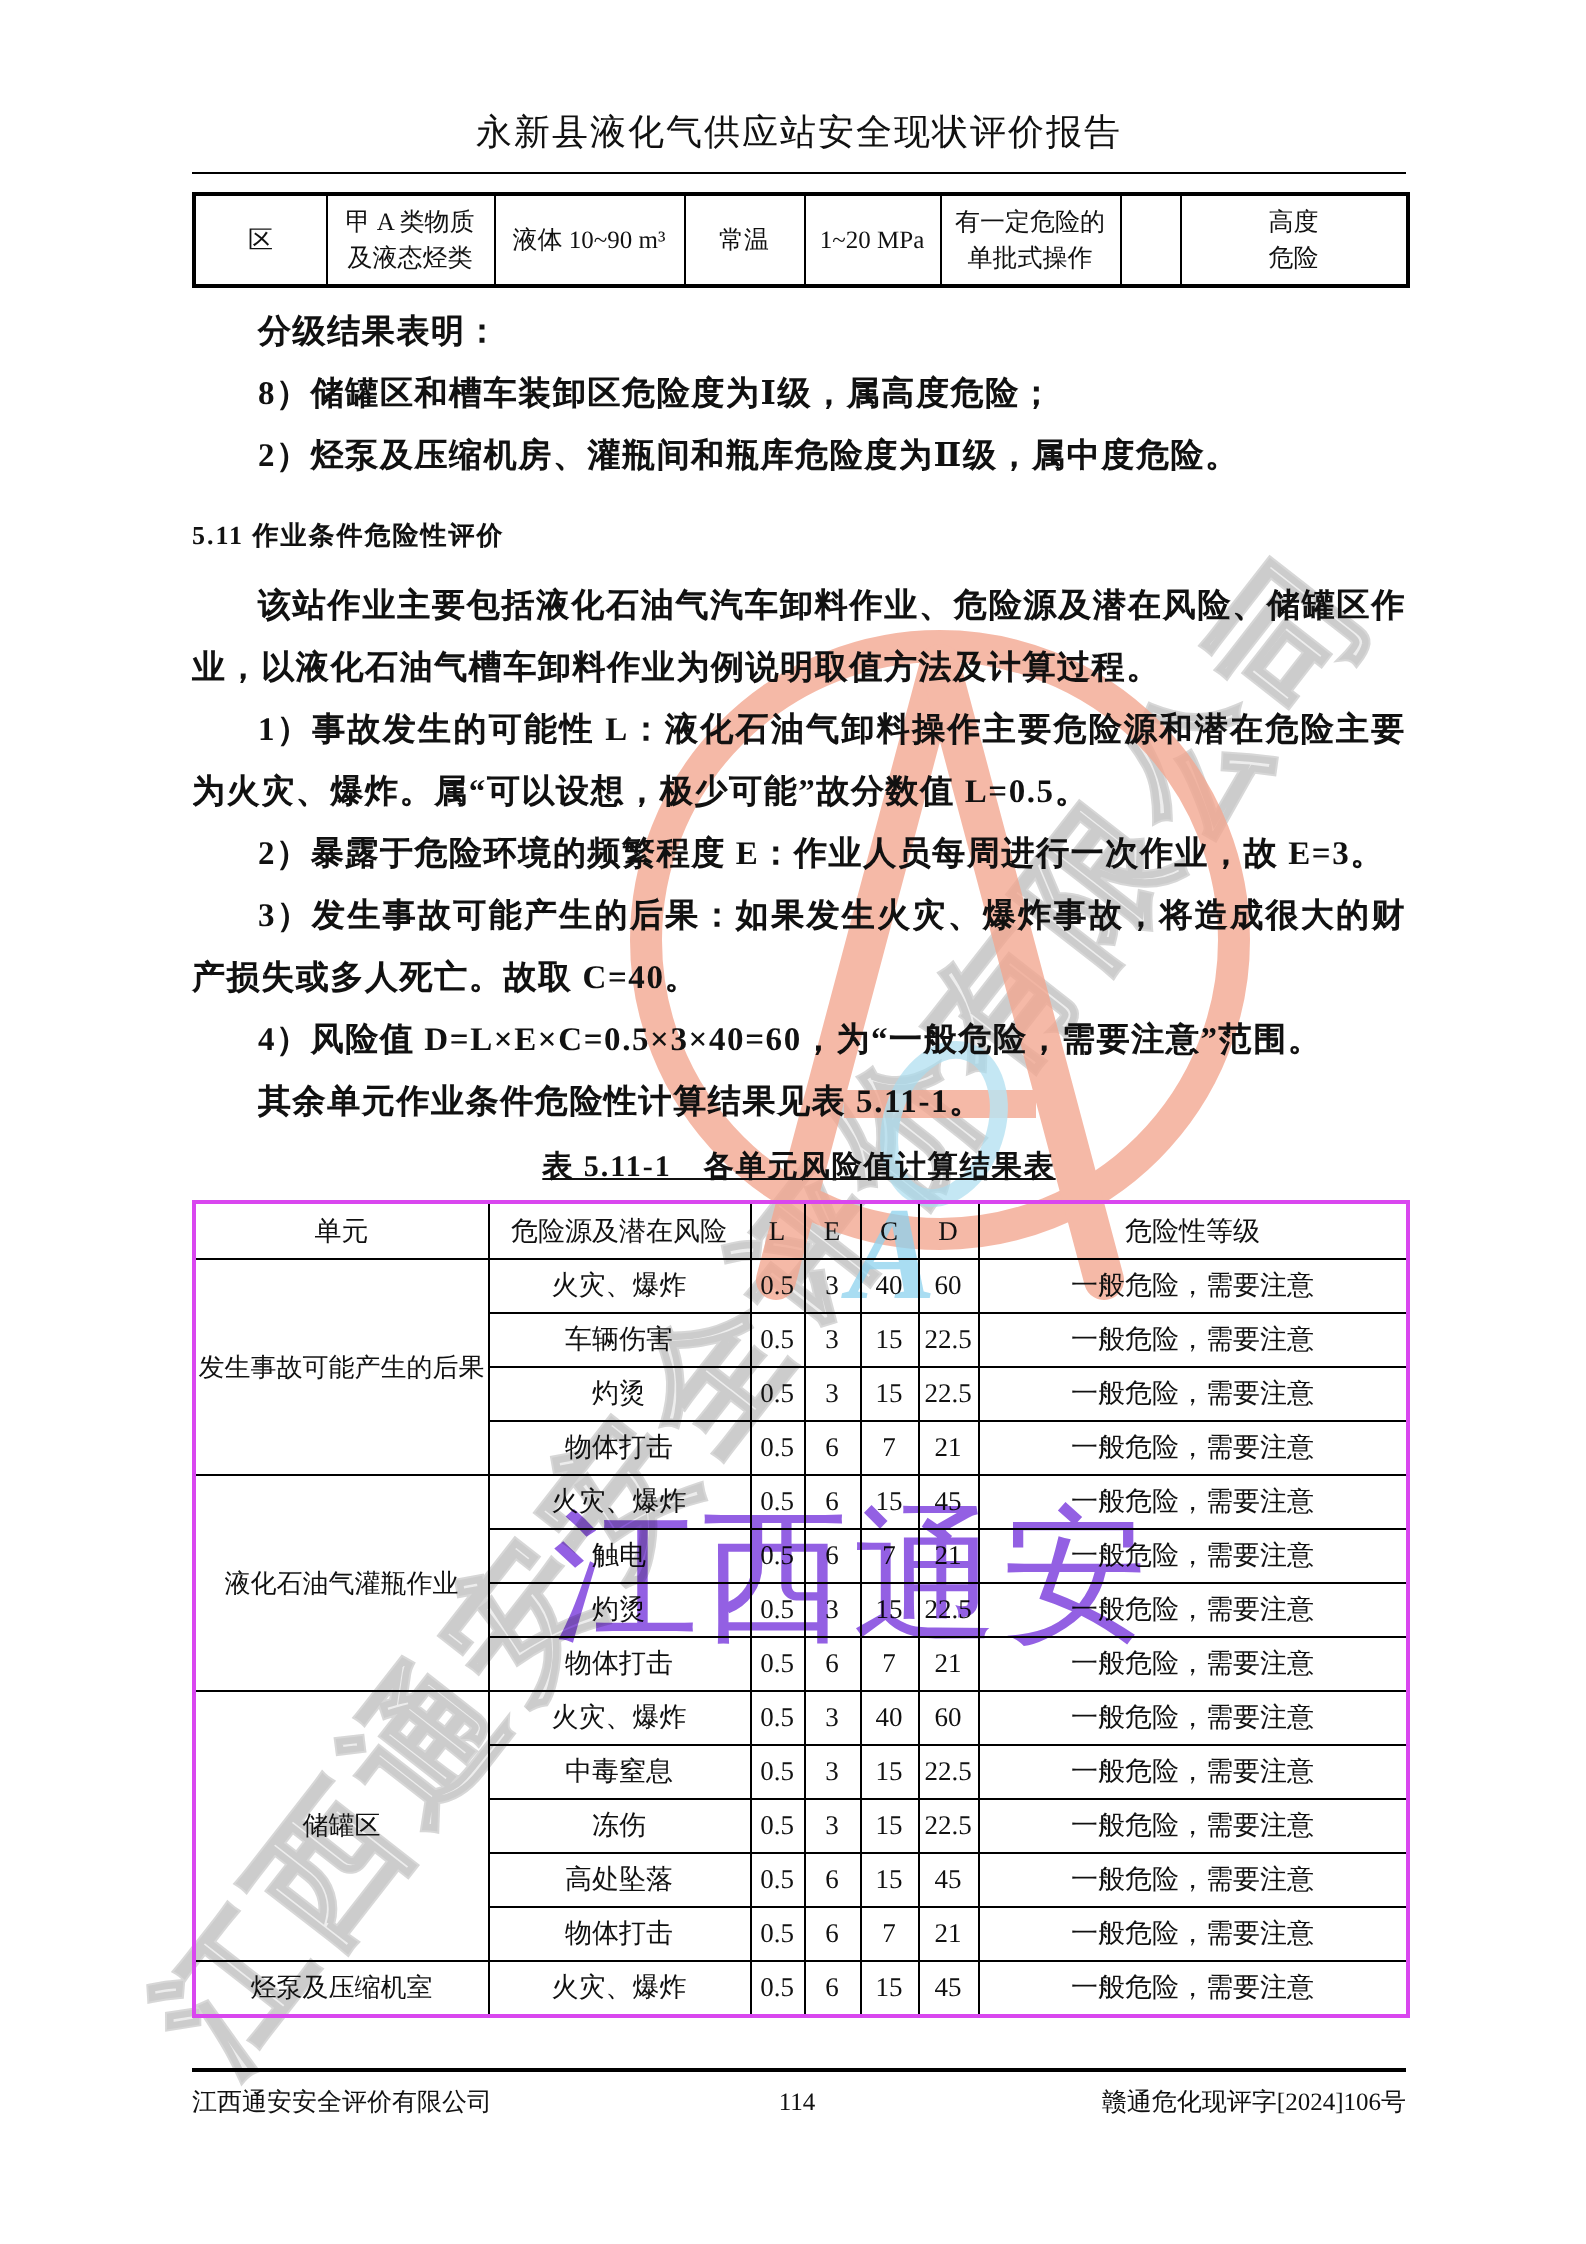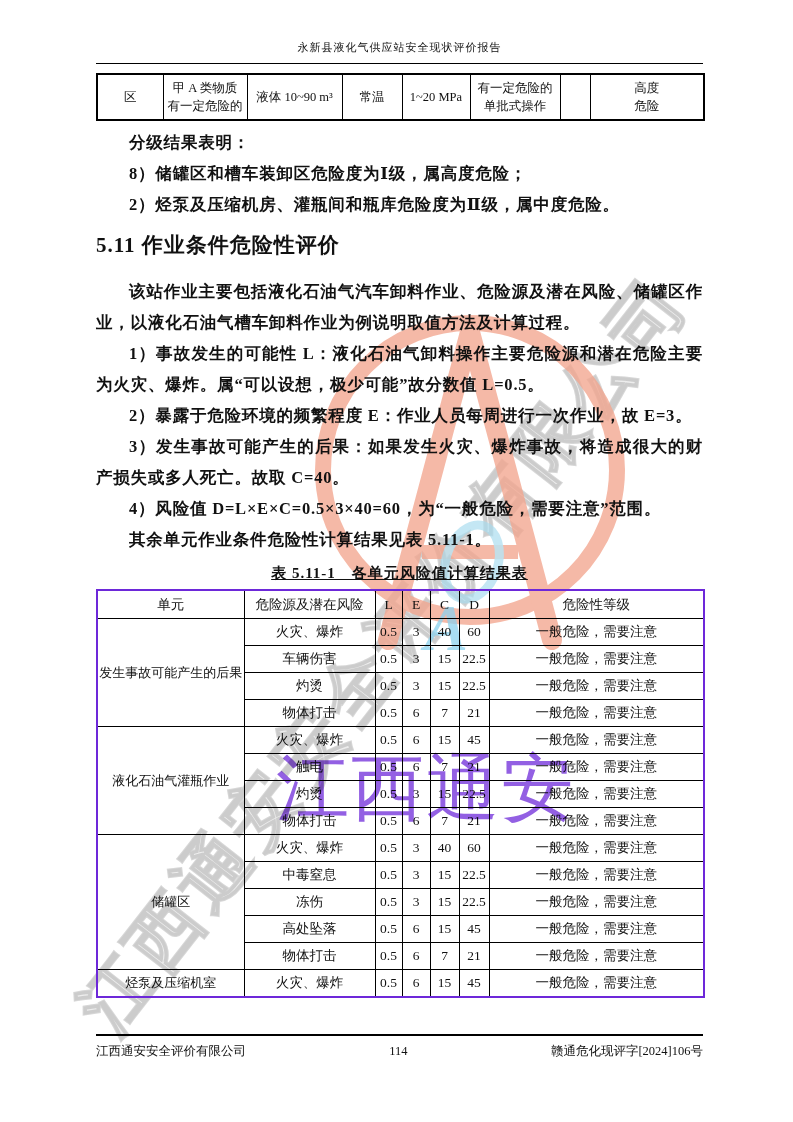--- a/index.html
+++ b/index.html
@@ -7,52 +7,52 @@
     position:relative;
     width:793px;height:1122px;
     background:#ffffff;
     overflow:hidden;
     font-family:"Liberation Serif","DejaVu Serif",serif;
     color:#111;
   }
   
   .content{position:absolute;left:96px;top:0;width:607px;z-index:1;}
   .doc-header{
-    padding-top:40px;padding-bottom:8px;
-    text-align:center;font-size:11px;letter-spacing:1px;
+    padding-top:54px;padding-bottom:8px;
+    text-align:center;font-size:18px;letter-spacing:1px;
     border-bottom:1px solid #000;
   }
   
   table.cont-table{
     border-collapse:collapse;margin-top:9px;width:607px;
     table-layout:fixed;border:2px solid #000;
   }
   table.cont-table td{
     border:1px solid #000;text-align:center;vertical-align:middle;
     font-size:12.5px;line-height:1.45;height:42px;padding:1px 2px;
     white-space:pre-line;overflow:hidden;
   }
   
   .body-text{margin-top:6px;}
   .body-text p{
     margin:0;font-size:16.5px;line-height:31px;letter-spacing:0.8px;
     text-indent:2em;text-align:justify;font-weight:bold;
   }
   h2.section-heading{
-    margin:10px 0 16px 0;font-size:21px;line-height:30px;
+    margin:10px 0 4px 0;font-size:13px;line-height:30px;
     font-weight:bold;letter-spacing:1px;
   }
   .table-caption{
     margin:6px 0 4px 0;text-align:center;font-weight:bold;
     font-size:15px;line-height:24px;letter-spacing:1px;text-decoration:underline;
   }
   
   table.risk-table{
     border-collapse:collapse;width:607px;table-layout:fixed;
-    border:2px solid #6d28d9;
+    border:2px solid #d946ef;
   }
   table.risk-table th, table.risk-table td{
     border:1px solid #000;text-align:center;vertical-align:middle;
     font-size:13.5px;font-weight:normal;padding:0 1px;height:26px;
     overflow:hidden;
   }
   table.risk-table th{height:27px;}
   table.risk-table td.unit-cell{font-size:13px;white-space:nowrap;}
   
   .footer{
@@ -111,21 +111,21 @@
           <col style="width:60px">
         <col style="width:68px">
           <col style="width:90px">
           <col style="width:30px">
           <col style="width:114px">
       </colgroup>
       <tbody>
           <tr>
         <td>区</td>
         <td>甲 A 类物质
-有一定危险的</td>
+及液态烃类</td>
         <td>液体 10~90 m³</td>
         <td>常温</td>
         <td>1~20 MPa</td>
         <td>有一定危险的
 单批式操作</td>
         <td></td>
         <td>高度
 危险</td>
       </tr>
     </tbody>

